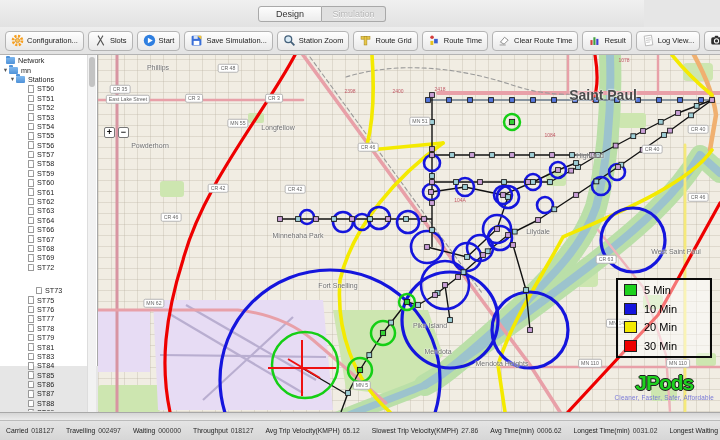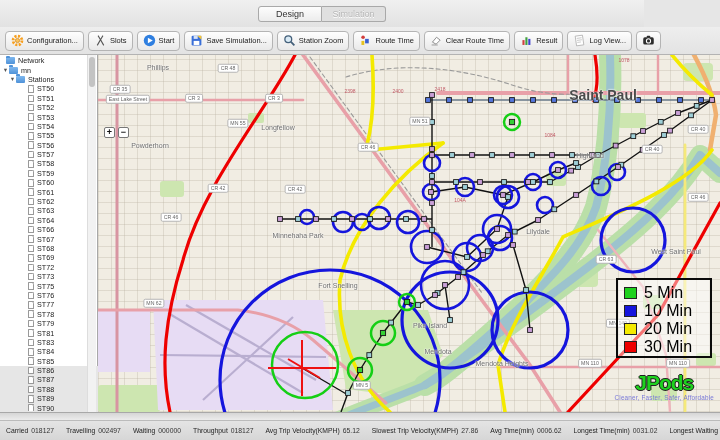--- a/index.html
+++ b/index.html
@@ -47,21 +47,21 @@
   .hnum { position:absolute; font-size:5px; color:#c25a66; white-space:nowrap; transform:translate(-50%,-50%); }
 
   .zoomctl { position:absolute; left:6px; top:72px; display:flex; gap:3px; }
   .zbtn { width:11px; height:11px; background:#fff; border:1px solid #777; border-radius:2px; font-size:9px; font-weight:bold;
     color:#111; display:flex; align-items:center; justify-content:center; line-height:1; }
 
   .legend { position:absolute; right:8px; top:223px; width:96px; height:80px; border:2px solid #0a0a0a;
     background:rgba(255,255,255,0.45); padding:4px 6px; display:flex; flex-direction:column; justify-content:space-between; }
   .lrow { display:flex; align-items:center; gap:7px; }
   .lsq { width:13px; height:12px; border:1px solid #222; flex:0 0 13px; }
-  .llabel { font-size:16px; color:#000; font-weight:500; }
+  .llabel { font-size:11px; color:#000; font-weight:500; }
 
   .logo { position:absolute; right:6px; top:316px; text-align:center; }
   .logo .word { font-size:21px; font-weight:bold; color:#1ed11e; letter-spacing:-1px; line-height:24px;
     text-shadow:-1px 0 #222,0 1px #222,1px 0 #222,0 -1px #222; }
   .logo .tag { font-size:6.3px; color:#7878d8; margin-top:-1px; letter-spacing:0.2px; }
 
   
   .hscroll { position:absolute; left:0; top:412px; width:720px; height:8px; background:linear-gradient(#d6d6d6,#ececec); border-top:1px solid #a8a8a8; }
   .statusbar { position:absolute; left:0; top:420px; width:720px; height:20px; background:linear-gradient(#e4e4e4,#d6d6d6);
     border-top:1px solid #bbb; display:flex; align-items:center; padding-left:6px; gap:12px; white-space:nowrap; }
@@ -121,20 +121,29 @@
           <svg width="13" height="13" viewBox="0 0 16 16">
             <circle cx="6.5" cy="6.5" r="4.2" fill="#d9eaf5" stroke="#44607a" stroke-width="1.6"></circle>
             <line x1="9.8" y1="9.8" x2="14" y2="14" stroke="#44607a" stroke-width="2.2"></line>
           </svg>
         </span>
         <span>Station Zoom</span>
       </div>
       <div class="tbtn">
         <span>
           <svg width="13" height="13" viewBox="0 0 16 16">
+            <rect x="2.5" y="3" width="11" height="3.4" fill="#e8c84a" stroke="#a8881a" stroke-width="0.7"></rect>
+            <rect x="6.3" y="3" width="3.4" height="10.5" fill="#e8c84a" stroke="#a8881a" stroke-width="0.7"></rect>
+          </svg>
+        </span>
+        <span>Route Grid</span>
+      </div>
+      <div class="tbtn">
+        <span>
+          <svg width="13" height="13" viewBox="0 0 16 16">
             <circle cx="5" cy="4" r="2.2" fill="#d23c3c"></circle>
             <rect x="7.5" y="6" width="4.5" height="5.5" fill="#3a5fd0"></rect>
             <rect x="3" y="8.5" width="3.5" height="5" fill="#e6c220"></rect>
           </svg>
         </span>
         <span>Route Time</span>
       </div>
       <div class="tbtn">
         <span>
           <svg width="13" height="13" viewBox="0 0 16 16">
@@ -268,21 +277,21 @@
           <span>ST68</span>
         </div>
         <div class="trow" style="padding-left: 28px;">
           <span class="fileicon"></span>
           <span>ST69</span>
         </div>
         <div class="trow" style="padding-left: 28px;">
           <span class="fileicon"></span>
           <span>ST72</span>
         </div>
-        <div class="trow" style="padding-left: 28px;">
+        <div class="trow" style="padding-left: 36px; margin-top: 14px;">
           <span class="fileicon"></span>
           <span>ST73</span>
         </div>
         <div class="trow" style="padding-left: 28px;">
           <span class="fileicon"></span>
           <span>ST75</span>
         </div>
         <div class="trow" style="padding-left: 28px;">
           <span class="fileicon"></span>
           <span>ST76</span>

